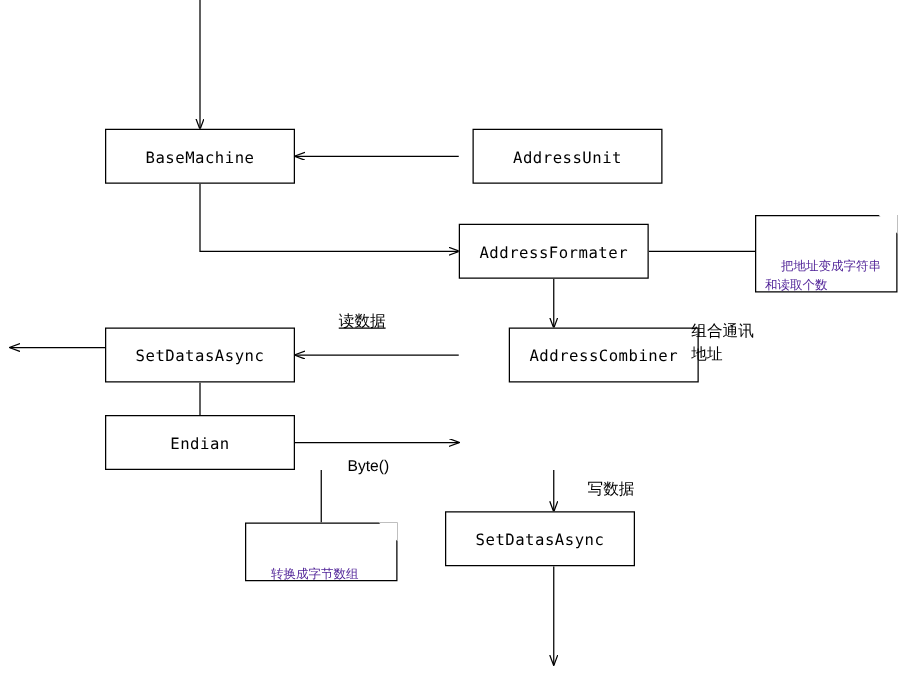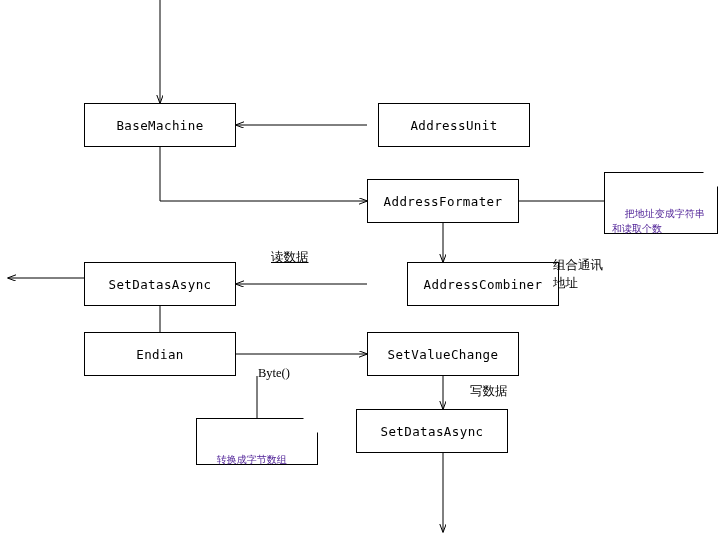--- a/index.html
+++ b/index.html
@@ -51,21 +51,22 @@
   }
   .label {
     position: absolute;
     font-family: "DejaVu Sans", sans-serif;
     font-size: 12.5px;
     color: #000000;
     white-space: pre;
     line-height: 1.45;
   }
   .label.mono {
-    font-family: Liberation Serif, serif;
+    font-family: Liberation Sans, sans-serif;
+    margin-left: 20px;
   }
   svg.edges {
     position: absolute;
     left: 0;
     top: 0;
     width: 721px;
     height: 538px;
     pointer-events: none;
   }
 </style>
@@ -113,21 +114,20 @@
   <div class="node" style="left:378px; top:103px; width:152px; height:44px;">AddressUnit</div>
 
   <div class="node" style="left:367px; top:179px; width:152px; height:44px;text-align:center;">AddressFormater</div>
 
   <div class="node" style="left:84px; top:262px; width:152px; height:44px;">SetDatasAsync</div>
 
   <div class="node" style="left:367px; top:262px; width:152px; height:44px;margin-left:40px;">AddressCombiner</div>
 
   <div class="node" style="left:84px; top:332px; width:152px; height:44px;">Endian</div>
 
-  <div class="node" style="left:367px; top:332px; width:152px; height:44px;">SetValueChange</div>
 
   <div class="node" style="left:356px; top:409px; width:152px; height:44px;text-align:center;">SetDatasAsync</div>
 
   <div class="note" style="left:604px; top:172px; width:114px; height:62px;">
     <div class="foldcut"></div>
     <span>把地址变成字符串和读取个数</span>
   </div>
 
   <div class="note" style="left:196px; top:418px; width:122px; height:47px;">
     <div class="foldcut"></div>

